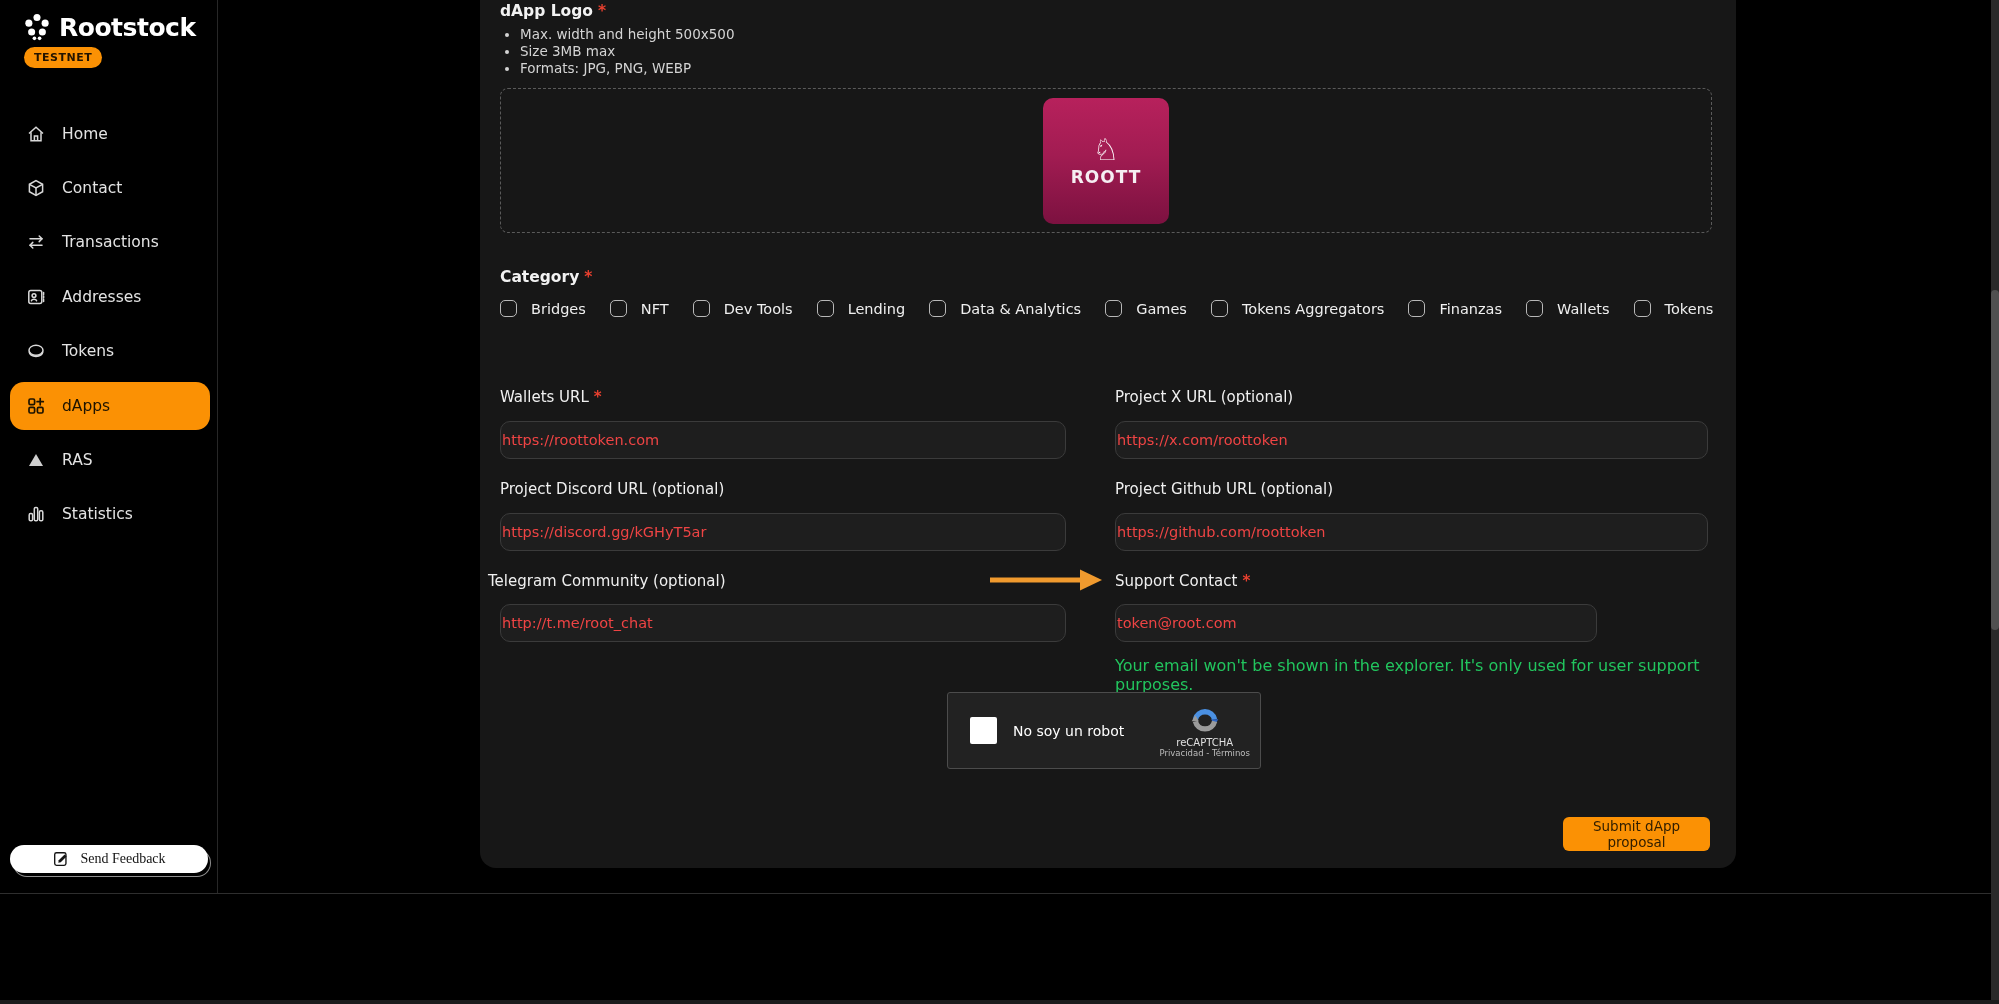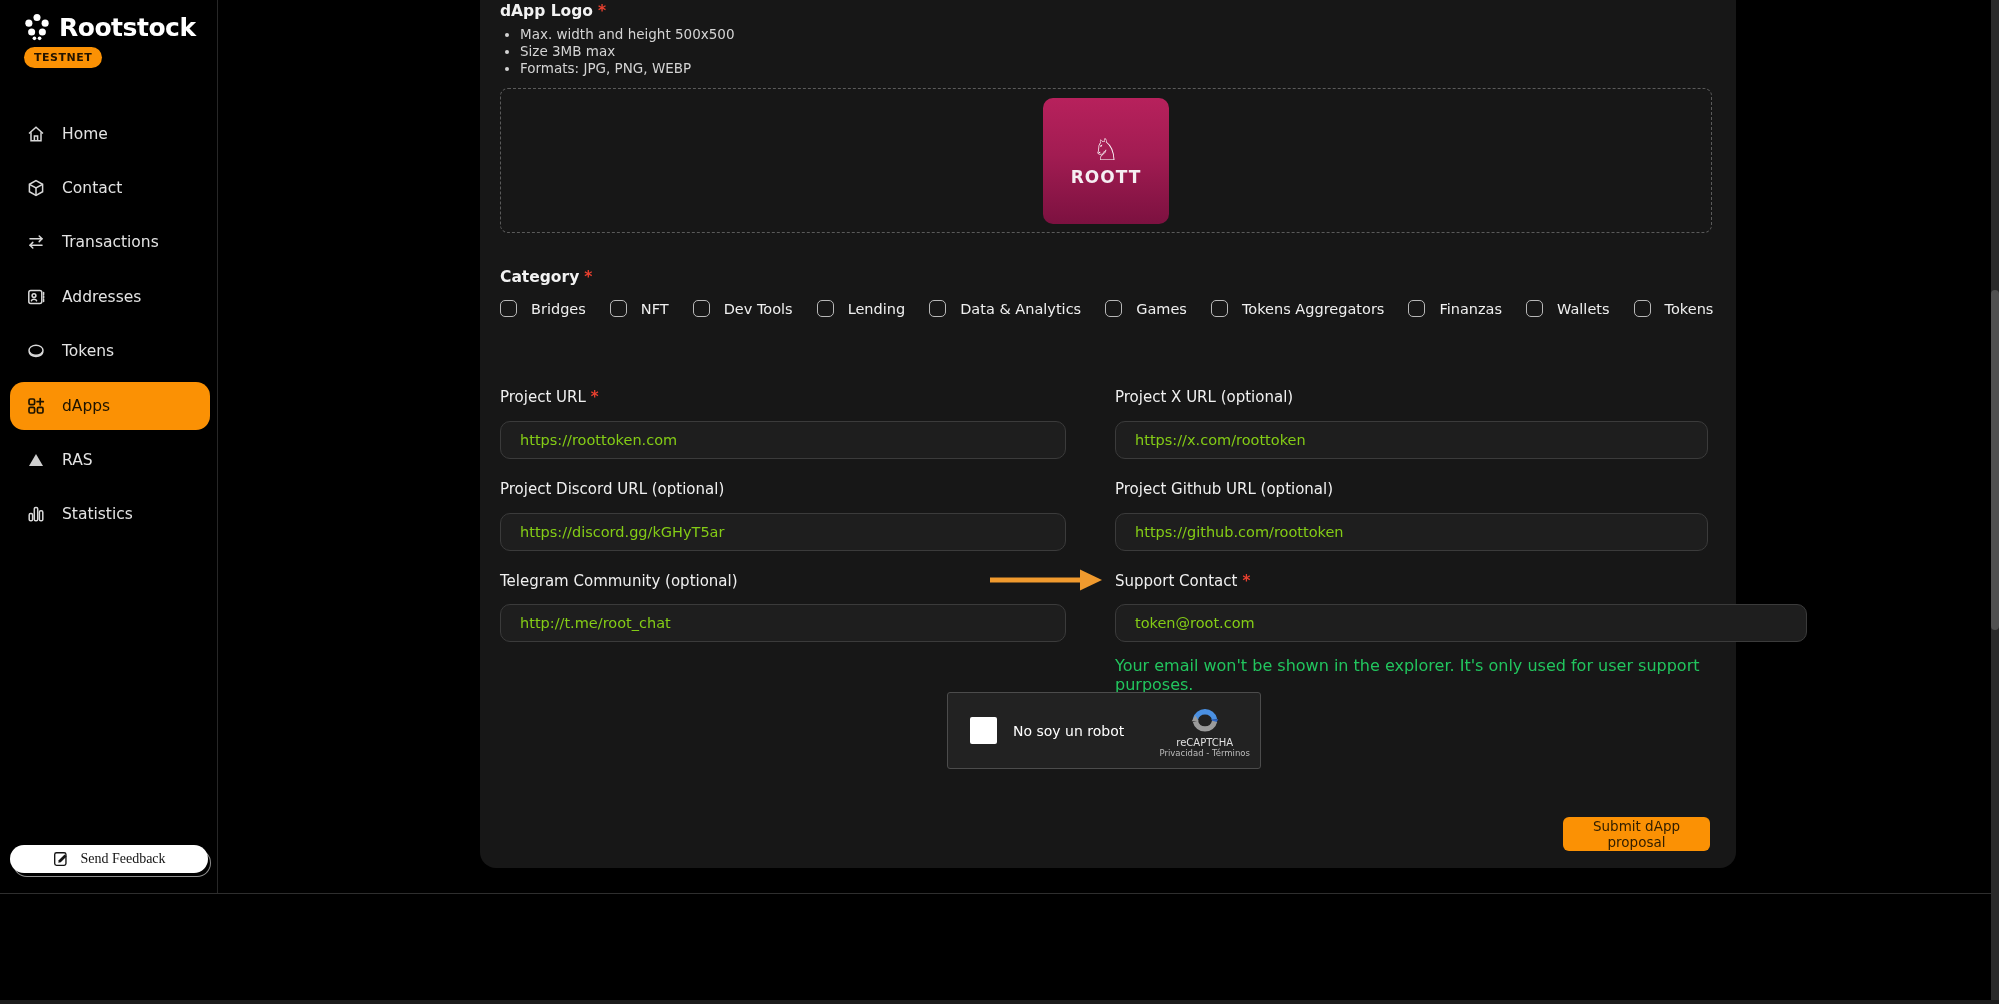--- a/index.html
+++ b/index.html
@@ -38,21 +38,21 @@
   .logo-tile { width:126px; height:126px; border-radius:10px;
     background:linear-gradient(180deg,#b7215c 0%, #a21c52 45%, #7c1140 100%);
     display:flex; flex-direction:column; align-items:center; justify-content:center; gap:2px; }
   .knight { font-size:30px; color:#fff; line-height:30px; }
   .logo-text { font-size:17px; font-weight:bold; letter-spacing:1px; color:#f5eef2; }
   .cat-row { position:absolute; left:20px; top:328px; display:flex; gap:24px; align-items:center; }
   .cat-item { display:flex; align-items:center; gap:14px; font-size:14.5px; color:#efefef; cursor:pointer; white-space:nowrap; }
   .cb { width:17px; height:17px; border:1.5px solid #b8b8b8; border-radius:5px; background:transparent; }
   .f-label { position:absolute; font-size:15px; color:#f0f0f0; }
   .f-input { position:absolute; height:38px; background:#1e1e1e; border:1px solid #3b3b3b;
-    border-radius:10px; color:#84cc16; font-family:inherit; font-size:14.5px; padding:0 19px; outline:none; }
+    border-radius:10px; color:#ef4444; font-family:inherit; font-size:14.5px; padding:0 1px; outline:none; }
   .helper { position:absolute; left:635px; top:684px; font-size:16px; color:#22c55e; }
   .pointer-arrow { position:absolute; left:510px; top:595px; }
   
   .captcha { position:absolute; left:467px; top:720px; width:314px; height:77px;
     background:#222; border:1px solid #4c4c4c; border-radius:3px; display:flex; align-items:center; }
   .captcha-cb { width:27px; height:27px; background:#fff; border-radius:2px; margin-left:22px; cursor:pointer; }
   .captcha-label { font-size:14px; color:#fff; margin-left:16px; }
   .captcha-right { margin-left:auto; margin-right:10px; display:flex; flex-direction:column; align-items:center; }
   .captcha-brand { font-size:10px; color:#e0e0e0; margin-top:1px; }
   .captcha-links { font-size:8.5px; color:#bdbdbd; cursor:pointer; }
@@ -230,53 +230,53 @@
           <span class="cb"></span>
           <span>Wallets</span>
         </label>
       <label class="cat-item">
           <span class="cb"></span>
           <span>Tokens</span>
         </label>
     </div>
 
     <div class="f-label" style="left:20px; top:416px">
-      <span>Project URL</span><span class="req">*</span>
+      <span>Wallets URL</span><span class="req">*</span>
     </div>
     <input class="f-input" style="left: 20px; top: 449px; width: 566px;" value="https://roottoken.com">
 
     <div class="f-label" style="left:635px; top:416px">
       <span>Project X URL (optional)</span>
     </div>
     <input class="f-input" style="left: 635px; top: 449px; width: 593px;" value="https://x.com/roottoken">
 
     <div class="f-label" style="left:20px; top:508px">
       <span>Project Discord URL (optional)</span>
     </div>
     <input class="f-input" style="left: 20px; top: 541px; width: 566px;" value="https://discord.gg/kGHyT5ar">
 
     <div class="f-label" style="left:635px; top:508px">
       <span>Project Github URL (optional)</span>
     </div>
     <input class="f-input" style="left: 635px; top: 541px; width: 593px;" value="https://github.com/roottoken">
 
-    <div class="f-label" style="left:20px; top:600px">
+    <div class="f-label" style="left:8px; top:600px">
       <span>Telegram Community (optional)</span>
     </div>
     <input class="f-input" style="left: 20px; top: 632px; width: 566px;" value="http://t.me/root_chat">
 
     <svg class="pointer-arrow" width="112" height="26" viewBox="0 0 112 26">
       <rect x="0" y="10.5" width="92" height="5" fill="#f09a2e"></rect>
       <polygon points="90,2.5 112,13 90,23.5" fill="#f09a2e"></polygon>
     </svg>
 
     <div class="f-label" style="left:635px; top:600px">
       <span>Support Contact</span><span class="req">*</span>
     </div>
-    <input class="f-input" style="left: 635px; top: 632px; width: 692px;" value="token@root.com">
+    <input class="f-input" style="left: 635px; top: 632px; width: 482px;" value="token@root.com">
     <div class="helper">Your email won't be shown in the explorer. It's only used for user support purposes.</div>
 
     <div class="captcha">
       <div class="captcha-cb"></div>
       <span class="captcha-label">No soy un robot</span>
       <div class="captcha-right">
         <svg width="34" height="32" viewBox="0 0 24 24">
           <path d="M4.8 11.5 A7.4 7.4 0 0 1 19.2 11.5" fill="none" stroke="#4a90e2" stroke-width="4"></path>
           <polygon points="16.6,11.5 22,11.5 19.3,16" fill="#2f66c4"></polygon>
           <path d="M19.2 13 A7.4 7.4 0 0 1 4.8 13" fill="none" stroke="#9b9b9b" stroke-width="4"></path>

